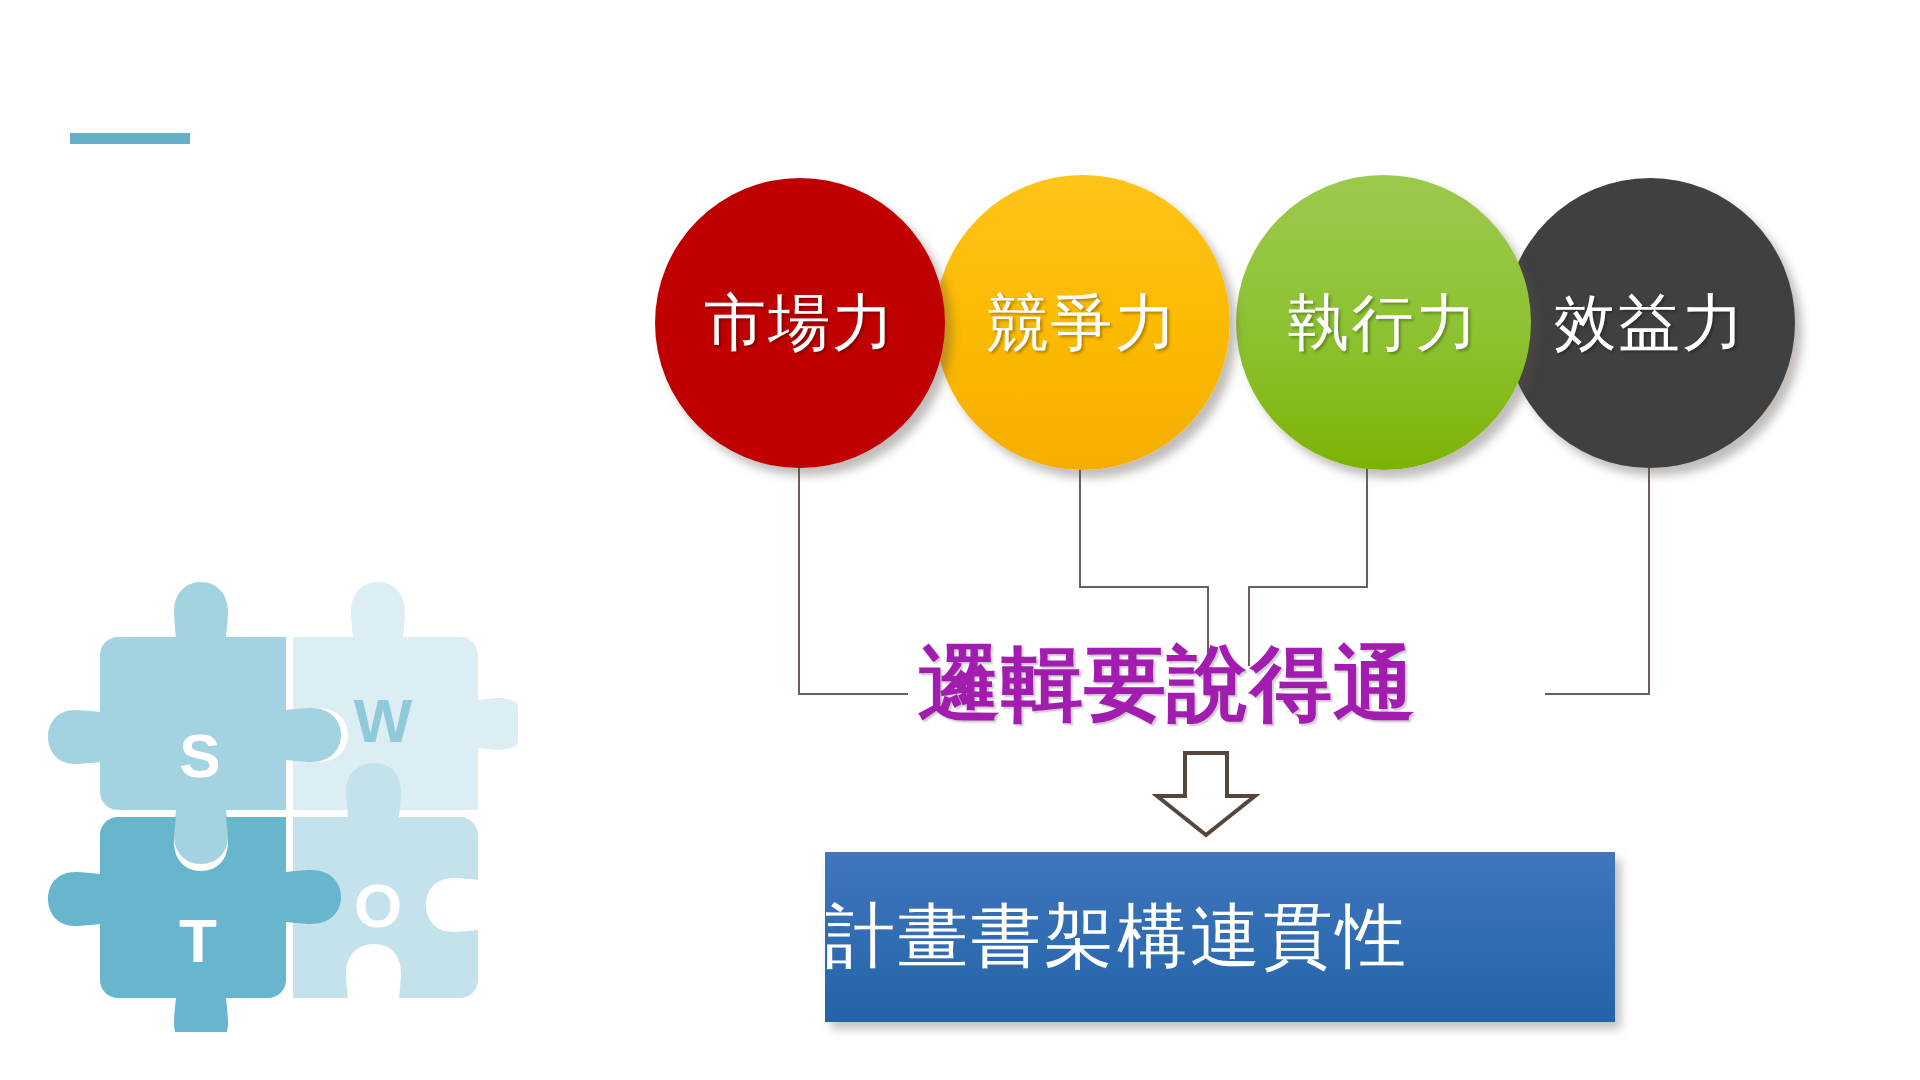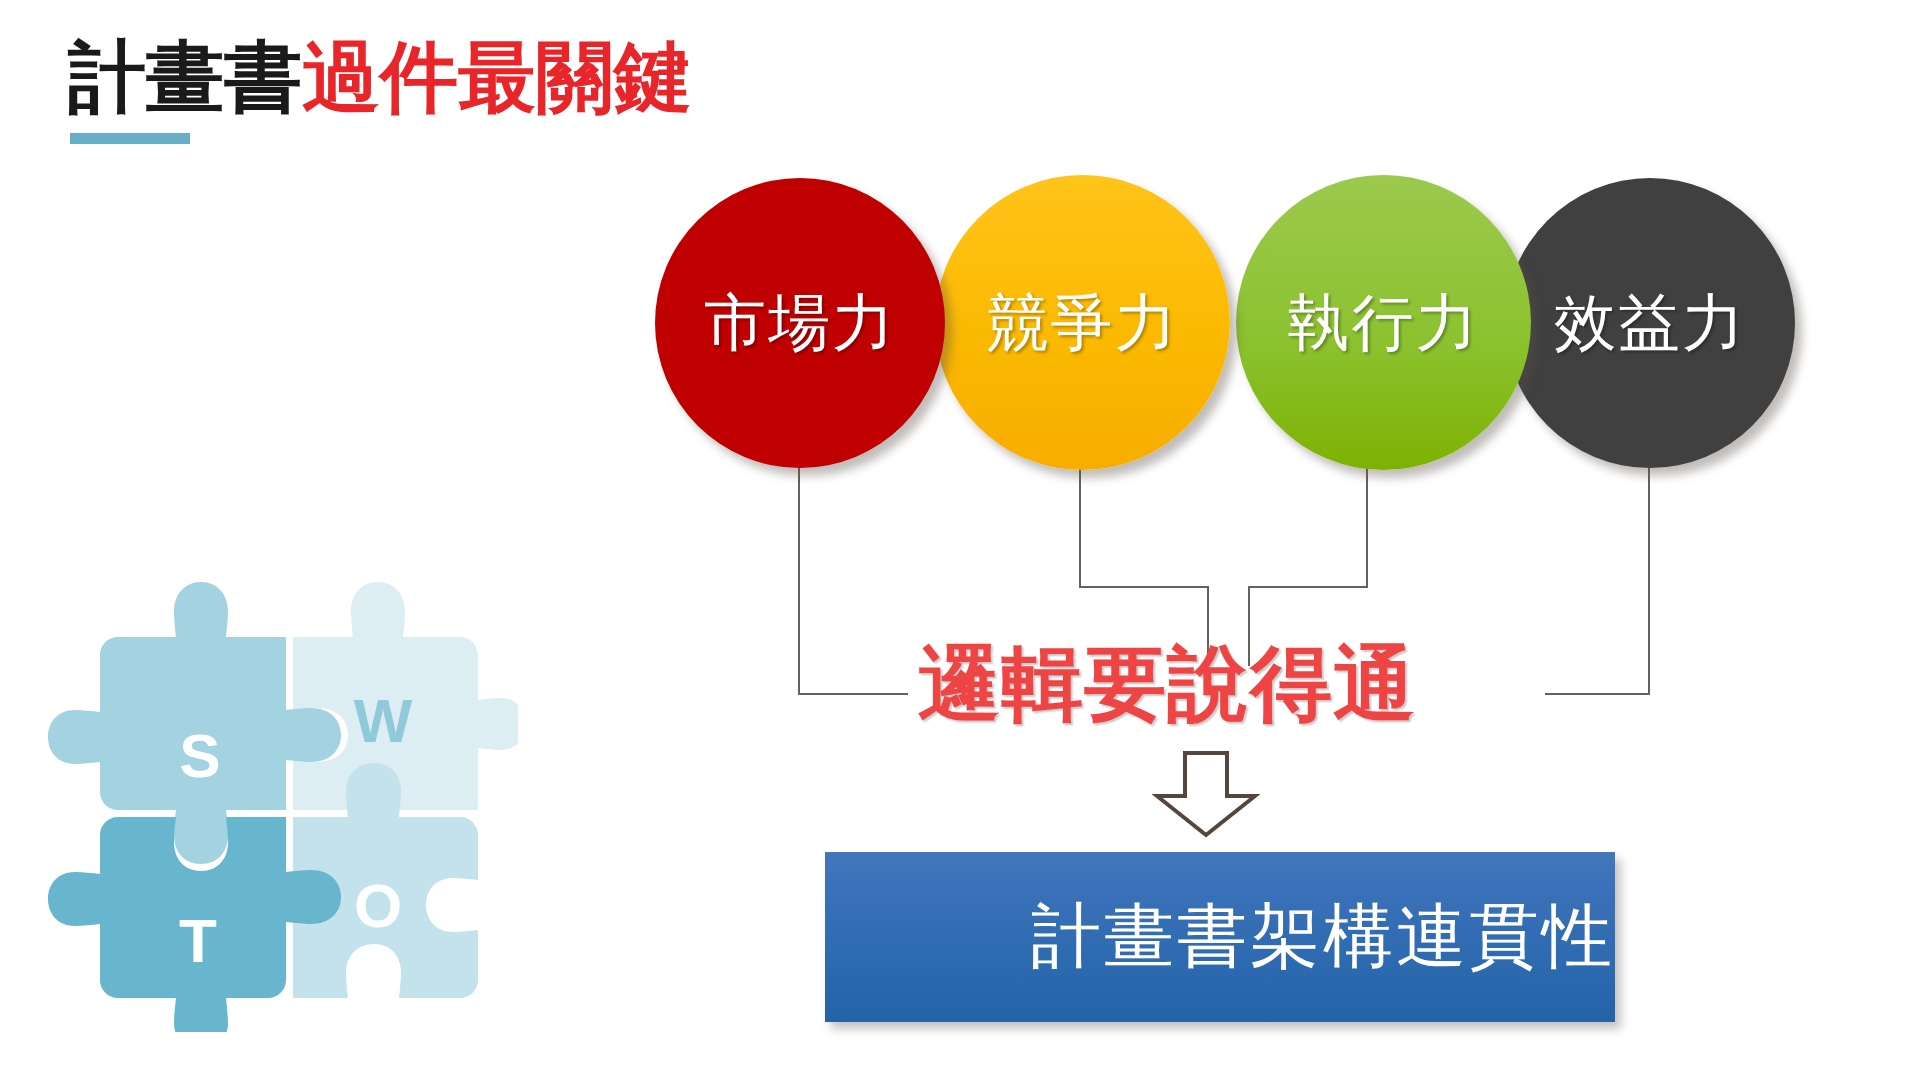--- a/index.html
+++ b/index.html
@@ -137,21 +137,21 @@
     border-top-width: 2px;
   }
 
   
   .headline {
     position: absolute;
     left: 918px;
     top: 630px;
     font-size: 82px;
     font-weight: bold;
-    color: #ef4444;
+    color: #a21caf;
     letter-spacing: 1px;
     white-space: nowrap;
     font-family: "DejaVu Sans", "Liberation Sans", sans-serif;
     text-shadow: 2px 2px 2px rgba(0,0,0,0.22);
     z-index: 5;
   }
 
   
   .arrow {
     position: absolute;
@@ -166,21 +166,21 @@
   .result-box {
     position: absolute;
     left: 825px;
     top: 852px;
     width: 790px;
     height: 170px;
     background: linear-gradient(180deg, #4277BC 0%, #3A71B8 22%, #2E6BB0 60%, #2463A8 100%);
     box-shadow: 6px 7px 9px rgba(90,85,80,0.35);
     display: flex;
     align-items: center;
-    justify-content: flex-end;
+    justify-content: flex-start;
     z-index: 5;
   }
   .result-text {
     color: #ffffff;
     font-size: 70px;
     letter-spacing: 3px;
     white-space: nowrap;
     font-family: "DejaVu Sans", "Liberation Sans", sans-serif;
   }
 
@@ -197,23 +197,20 @@
     font-family: "Liberation Sans", "DejaVu Sans", sans-serif;
     font-weight: bold;
     font-size: 62px;
   }
 </style>
 </head>
 <body>
 
 <div class="slide">
 
-  <div class="title-block">
-    <span class="title-text title-a">計畫書</span><span class="title-text title-b">過件最關鍵</span>
-  </div>
   <div class="title-rule"></div>
 
   <div class="conn conn-red-v"></div>
   <div class="conn conn-red-h"></div>
 
   <div class="conn conn-amb-v1"></div>
   <div class="conn conn-amb-h"></div>
   <div class="conn conn-amb-v2"></div>
 
   <div class="conn conn-grn-v1"></div>

